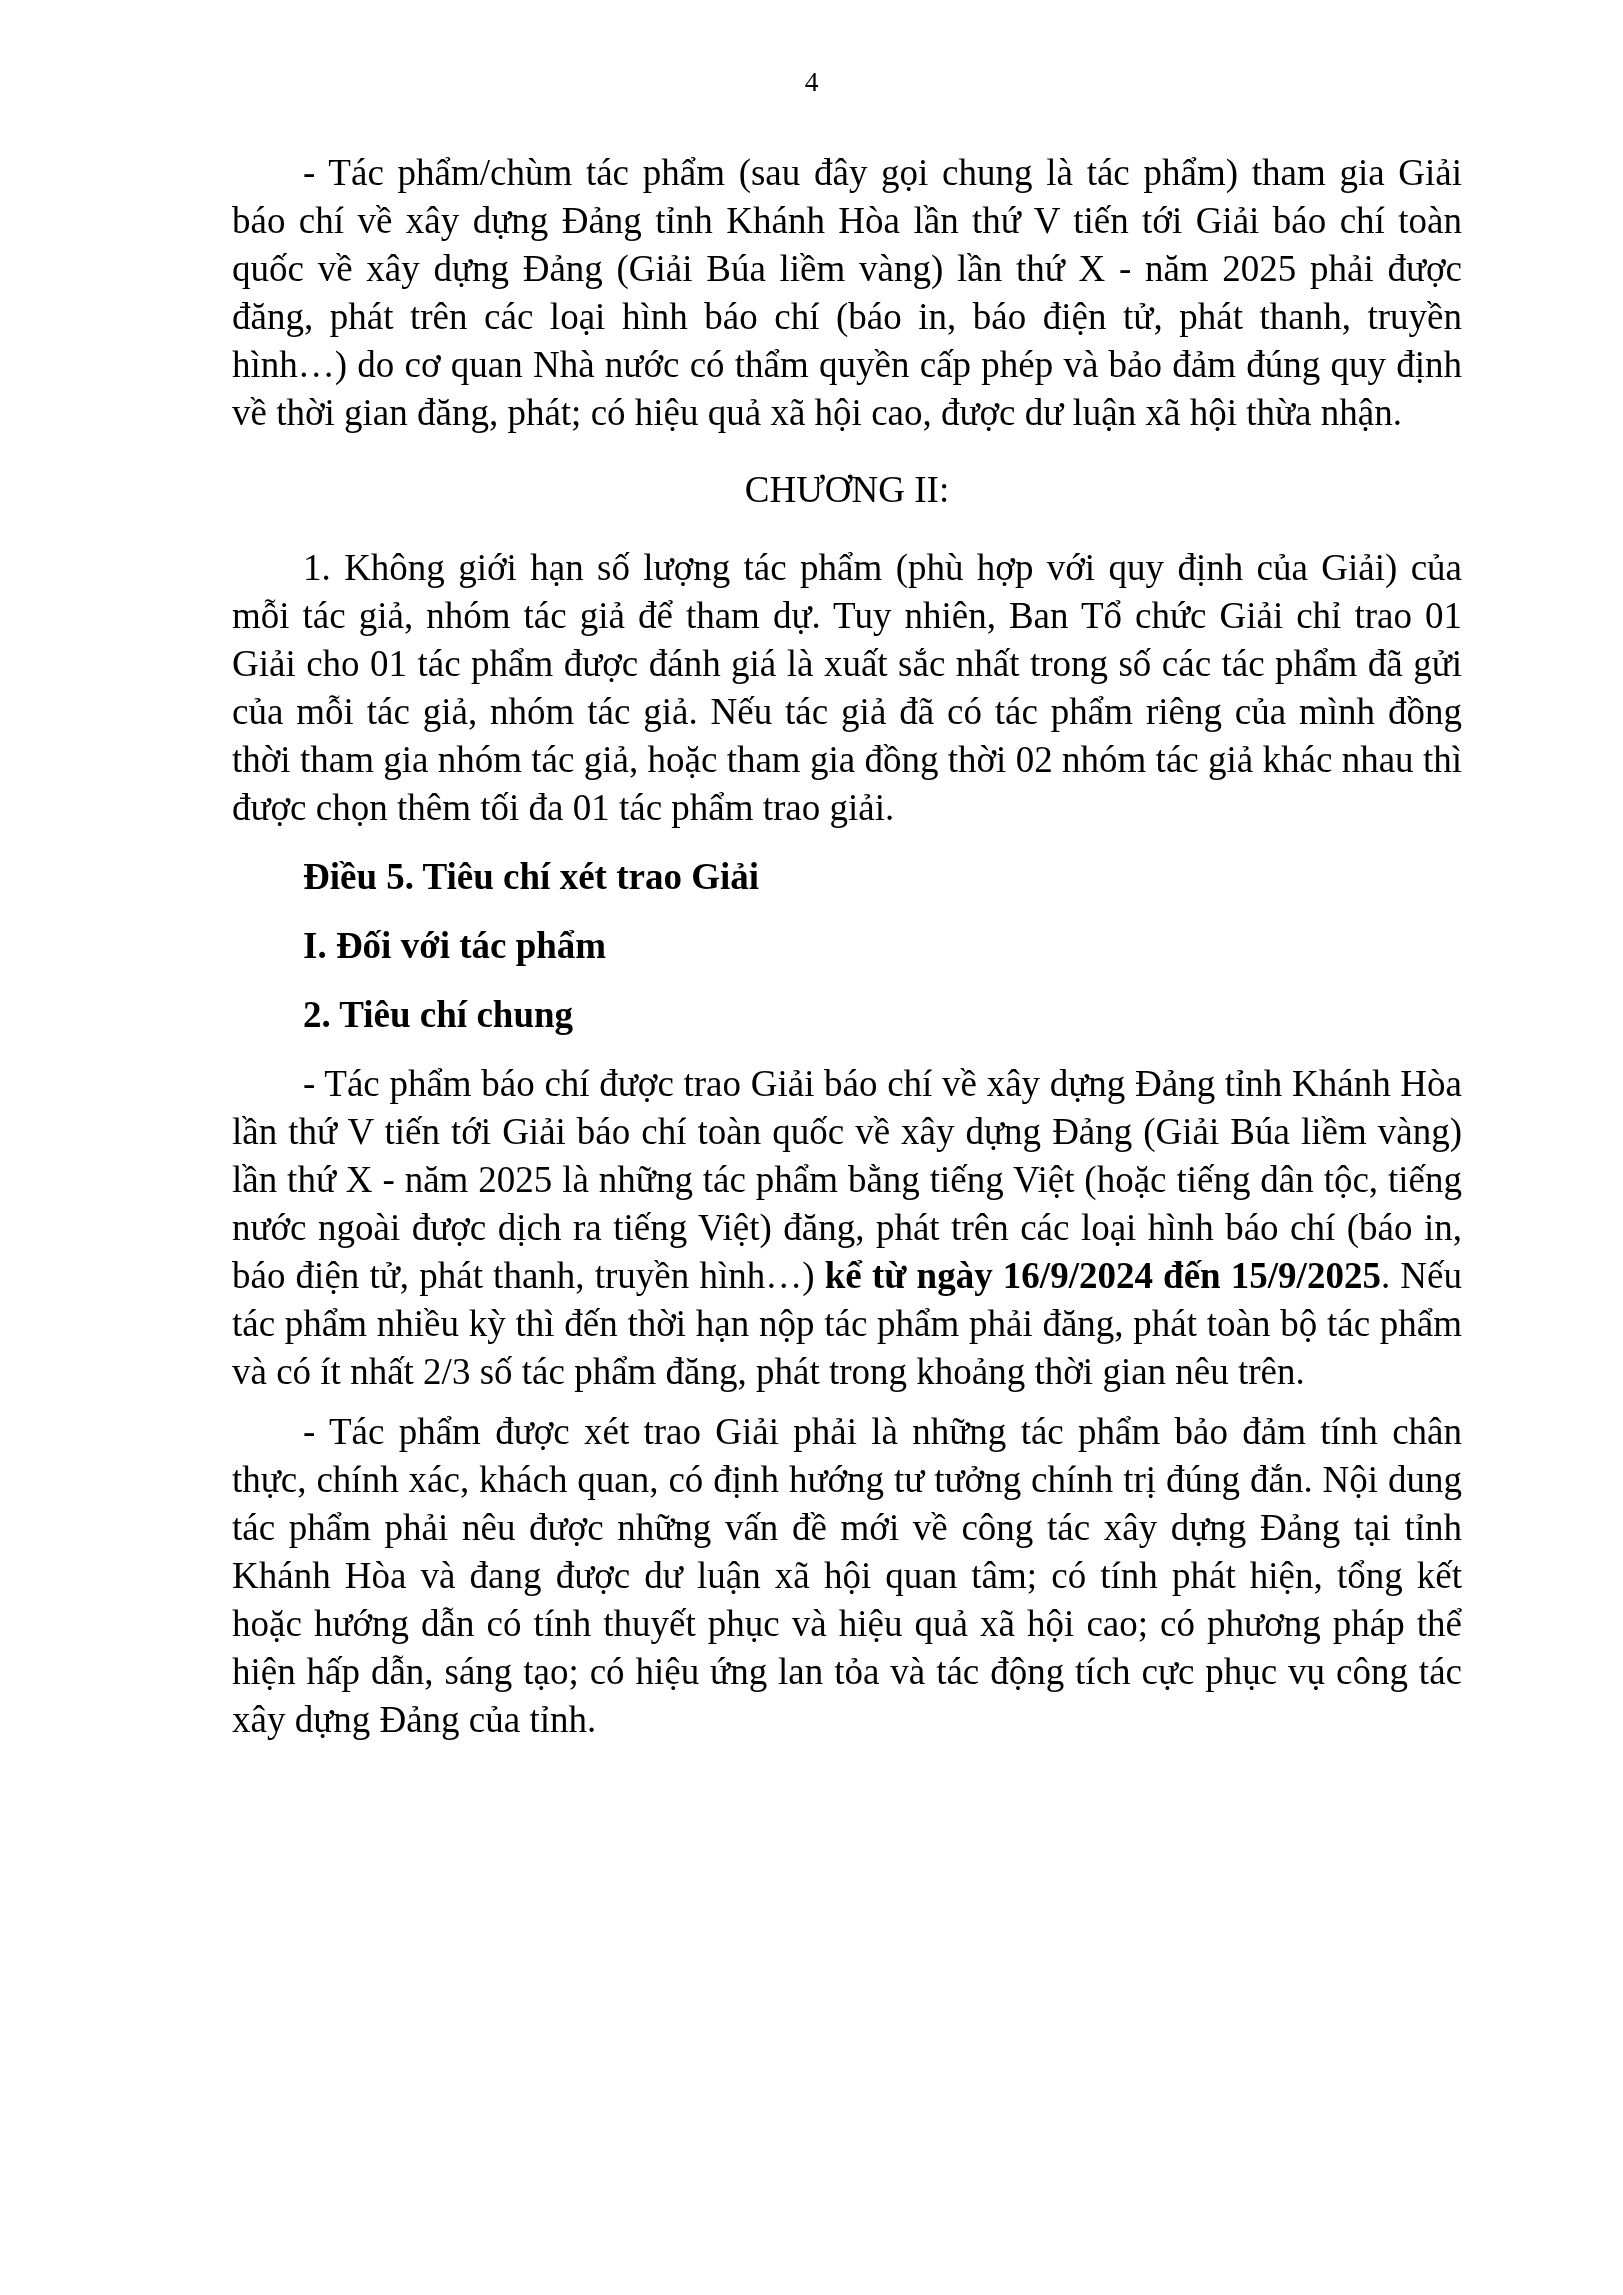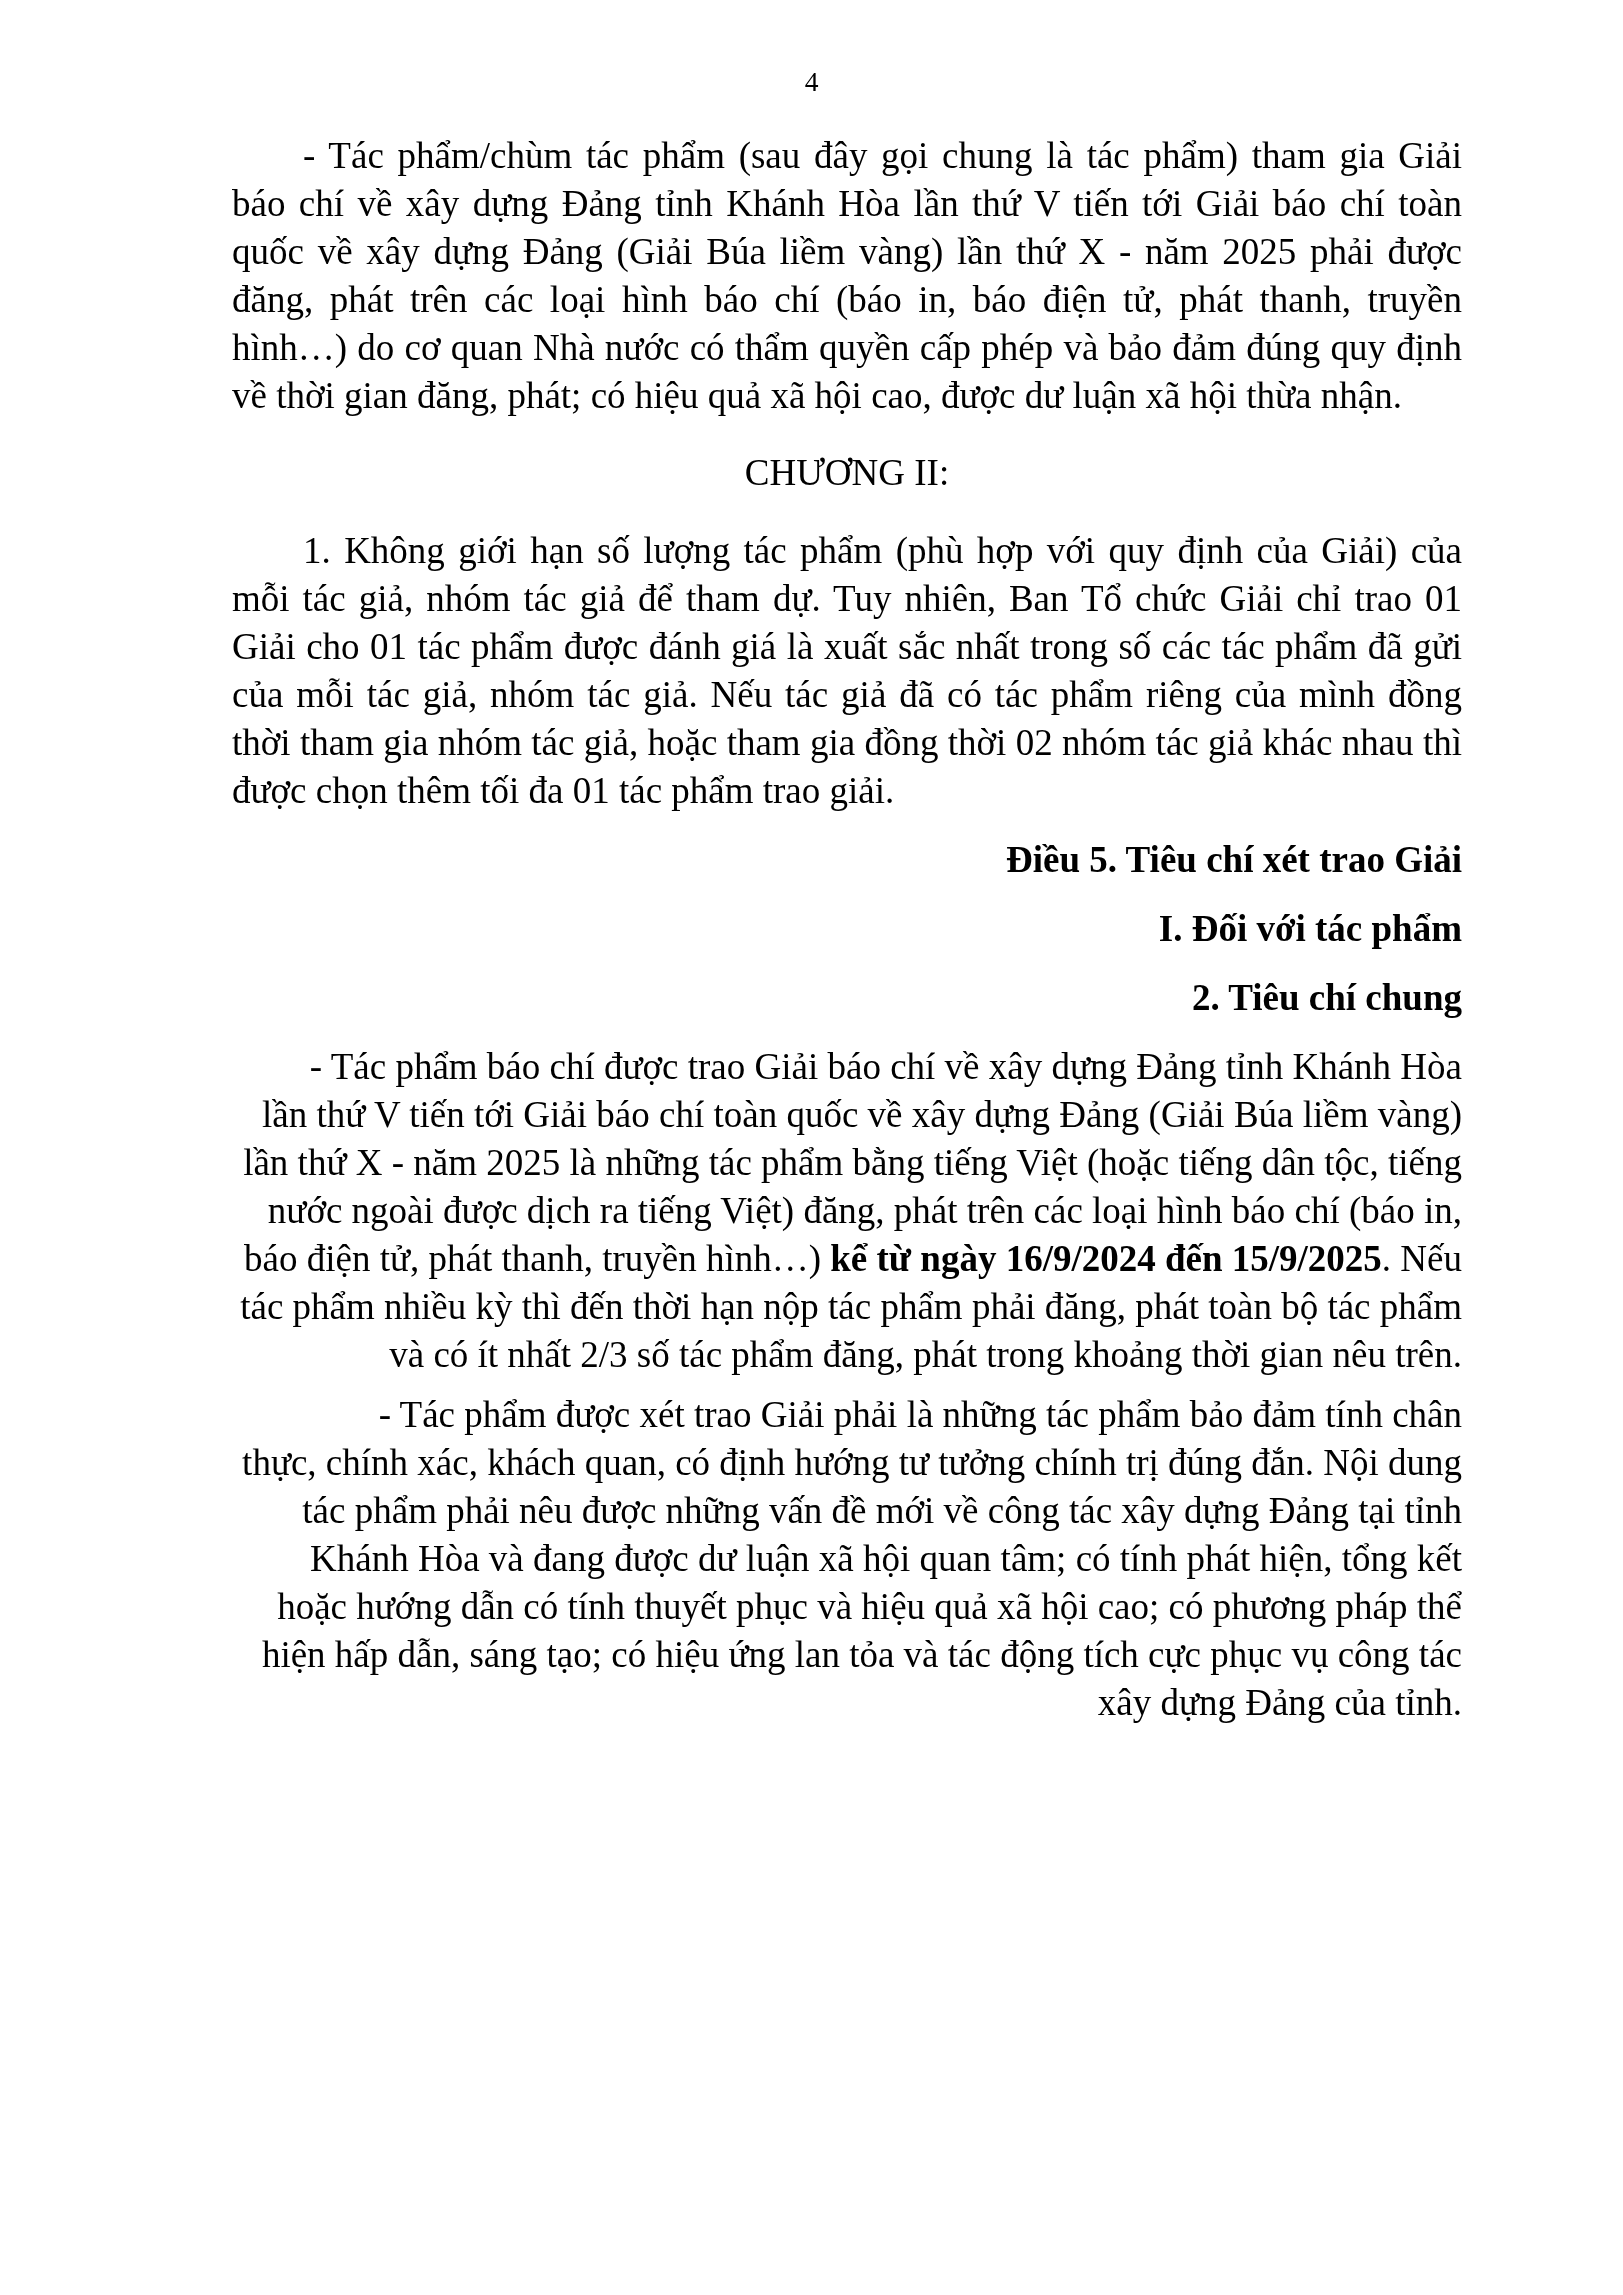--- a/index.html
+++ b/index.html
@@ -7,30 +7,30 @@
   .page {
     position: absolute; left: 0; top: 0; width: 1623px; height: 2295px;
     background: #ffffff; color: #000000;
     font-family: "Liberation Serif", "DejaVu Serif", serif;
   }
   .page-number {
     position: absolute; top: 62px; left: 0; width: 1623px; text-align: center;
     font-size: 27.5px; line-height: 39px;
   }
   .content {
-    position: absolute; left: 232px; top: 132px; width: 1230px;
+    position: absolute; left: 232px; top: 149px; width: 1230px;
     font-size: 37px; line-height: 48px;
   }
   .para { margin: 0; text-align: justify; text-indent: 71px; }
   .para + .para { margin-top: 12.4px; }
   .heading { margin: 0; font-weight: bold; text-indent: 71px; }
   .chapter { text-align: center; font-weight: normal; margin: 0; text-indent: 0; }
   .chapter-block { margin-top: 29.4px; margin-bottom: 29.4px; }
   .gap-s { margin-top: 12.4px; }
-  .gap-m { margin-top: 21px; text-align: right; }
+  .gap-m { margin-top: 21px; }
   b { font-weight: bold; }
 </style>
 </head>
 <body>
 
 <div class="page">
   <div class="page-number">4</div>
 
   <div class="content">
     <p class="para">- Tác phẩm/chùm tác phẩm (sau đây gọi chung là tác phẩm) tham gia Giải báo chí về xây dựng Đảng tỉnh Khánh Hòa lần thứ V tiến tới Giải báo chí toàn quốc về xây dựng Đảng (Giải Búa liềm vàng) lần thứ X - năm 2025 phải được đăng, phát trên các loại hình báo chí (báo in, báo điện tử, phát thanh, truyền hình…) do cơ quan Nhà nước có thẩm quyền cấp phép và bảo đảm đúng quy định về thời gian đăng, phát; có hiệu quả xã hội cao, được dư luận xã hội thừa nhận.</p>

